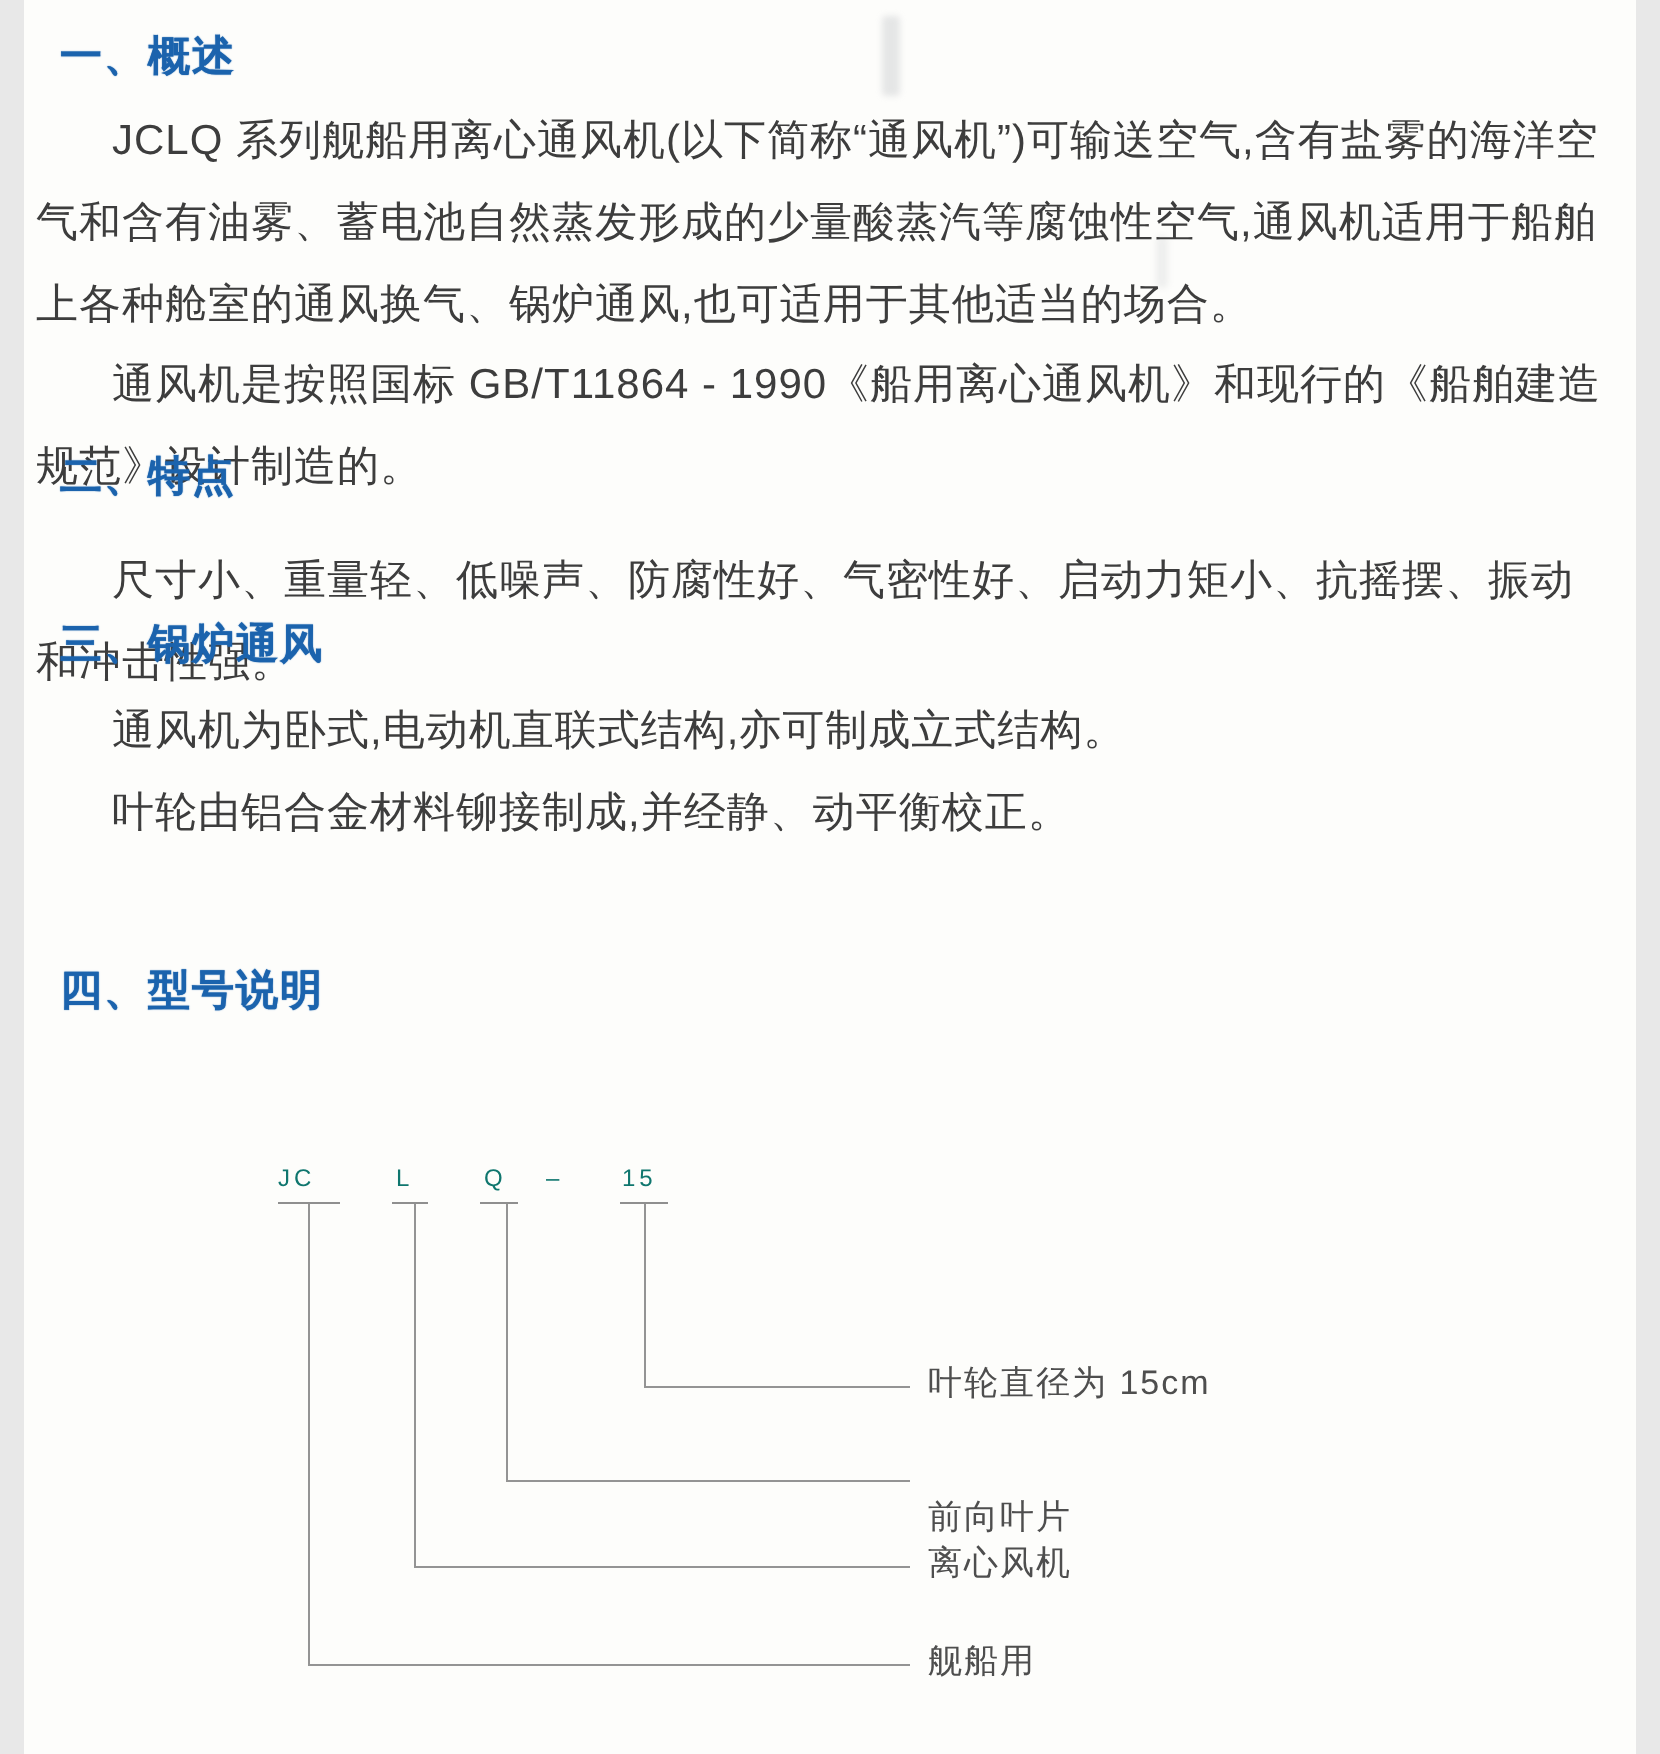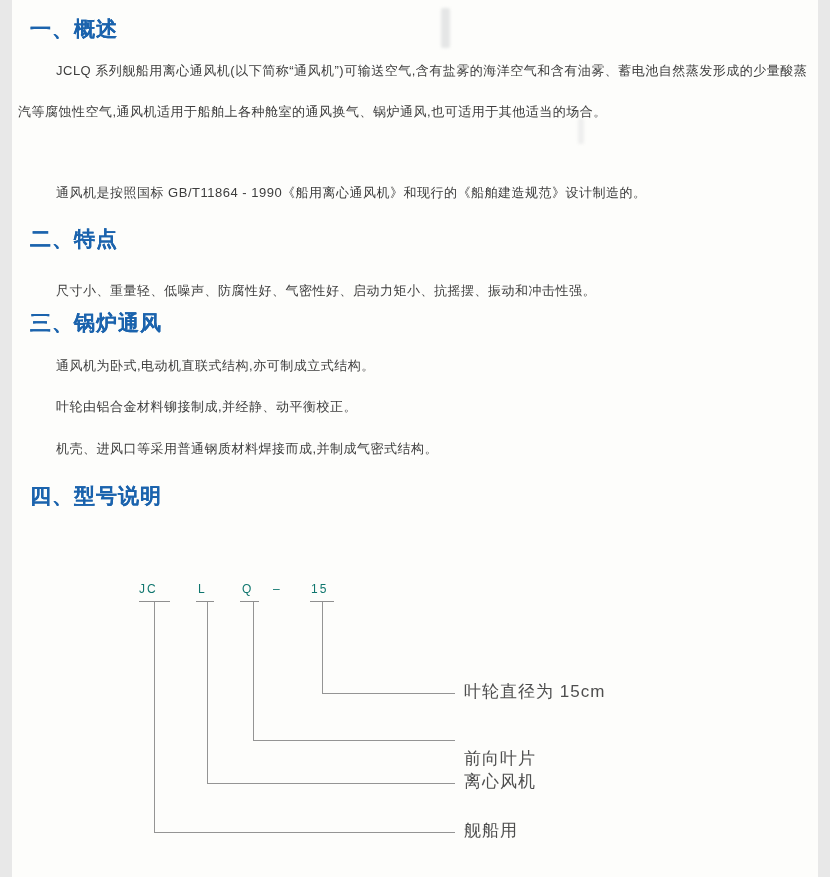--- a/index.html
+++ b/index.html
@@ -26,21 +26,21 @@
     color: #1b63ad;
     line-height: 26px;
     letter-spacing: 1px;
     text-shadow: 0 0 0.6px #1b63ad;
   }
   .para {
     position: absolute;
     left: 6px;
     right: 10px;
     margin: 0;
-    font-size: 13px;
+    font-size: 21px;
     line-height: 41px;
     text-indent: 38px;
     color: #3d3d3d;
     letter-spacing: 0.5px;
   }
   
   .code-part {
     position: absolute;
     font-size: 12px;
     color: #0f766e;
@@ -94,21 +94,20 @@
   <h2 class="heading" style="top:16px">一、概述</h2>
   <p class="para" style="top:50px">JCLQ 系列舰船用离心通风机(以下简称“通风机”)可输送空气,含有盐雾的海洋空气和含有油雾、蓄电池自然蒸发形成的少量酸蒸汽等腐蚀性空气,通风机适用于船舶上各种舱室的通风换气、锅炉通风,也可适用于其他适当的场合。</p>
   <p class="para" style="top:172px">通风机是按照国标 GB/T11864 - 1990《船用离心通风机》和现行的《船舶建造规范》设计制造的。</p>
 
   <h2 class="heading" style="top:226px">二、特点</h2>
   <p class="para" style="top:270px">尺寸小、重量轻、低噪声、防腐性好、气密性好、启动力矩小、抗摇摆、振动和冲击性强。</p>
 
   <h2 class="heading" style="top:310px">三、锅炉通风</h2>
   <p class="para" style="top:345px">通风机为卧式,电动机直联式结构,亦可制成立式结构。</p>
   <p class="para" style="top:386px">叶轮由铝合金材料铆接制成,并经静、动平衡校正。</p>
-  <p class="para" style="top:428px">机壳、进风口等采用普通钢质材料焊接而成,并制成气密式结构。</p>
 
   <h2 class="heading" style="top:483px">四、型号说明</h2>
 
   <div>
 
     <span class="code-part" style="left:127px; top:579px">JC</span>
     <span class="code-part" style="left:186px; top:579px">L</span>
     <span class="code-part" style="left:230px; top:579px">Q</span>
     <span class="code-part" style="left:261px; top:579px">–</span>
     <span class="code-part" style="left:299px; top:579px">15</span>

